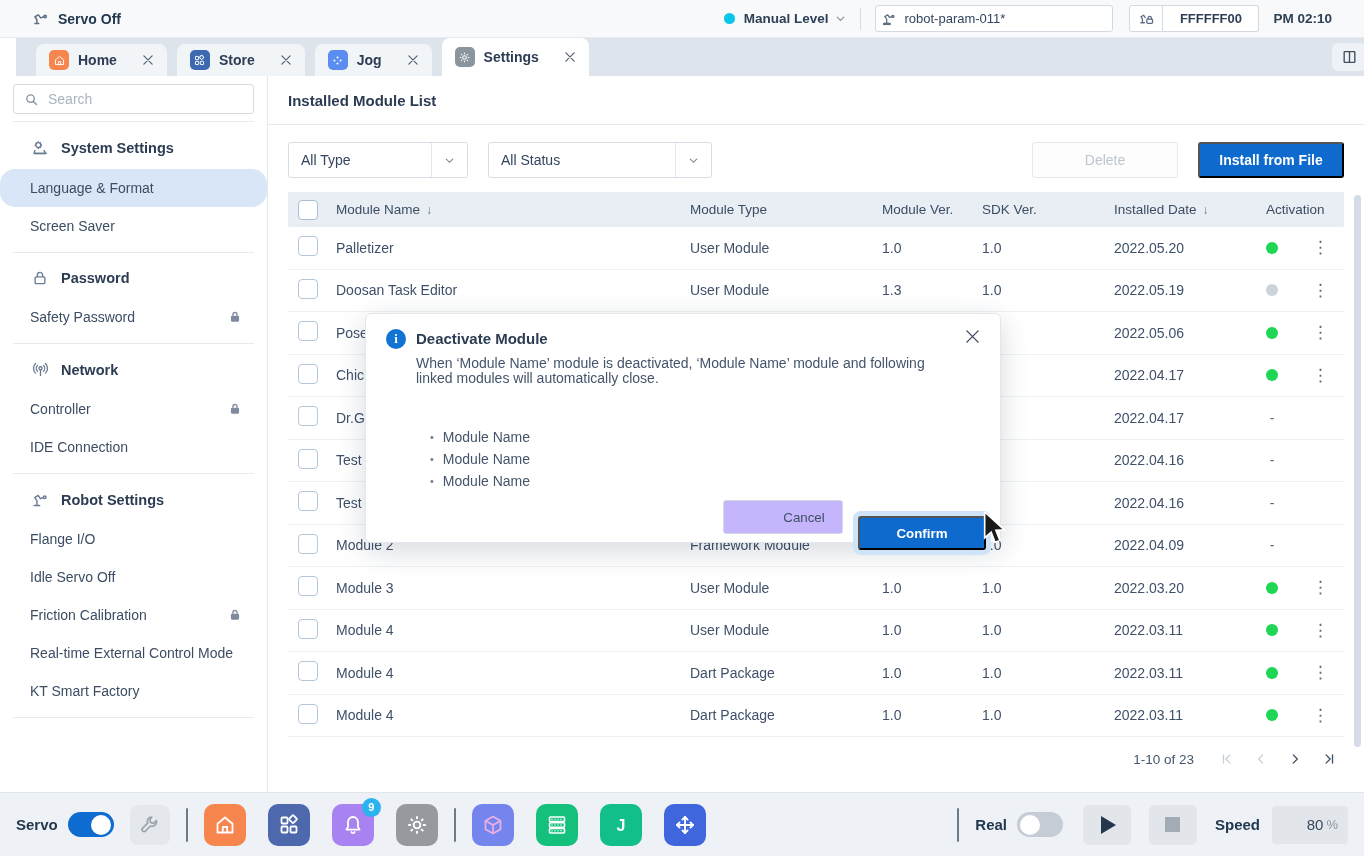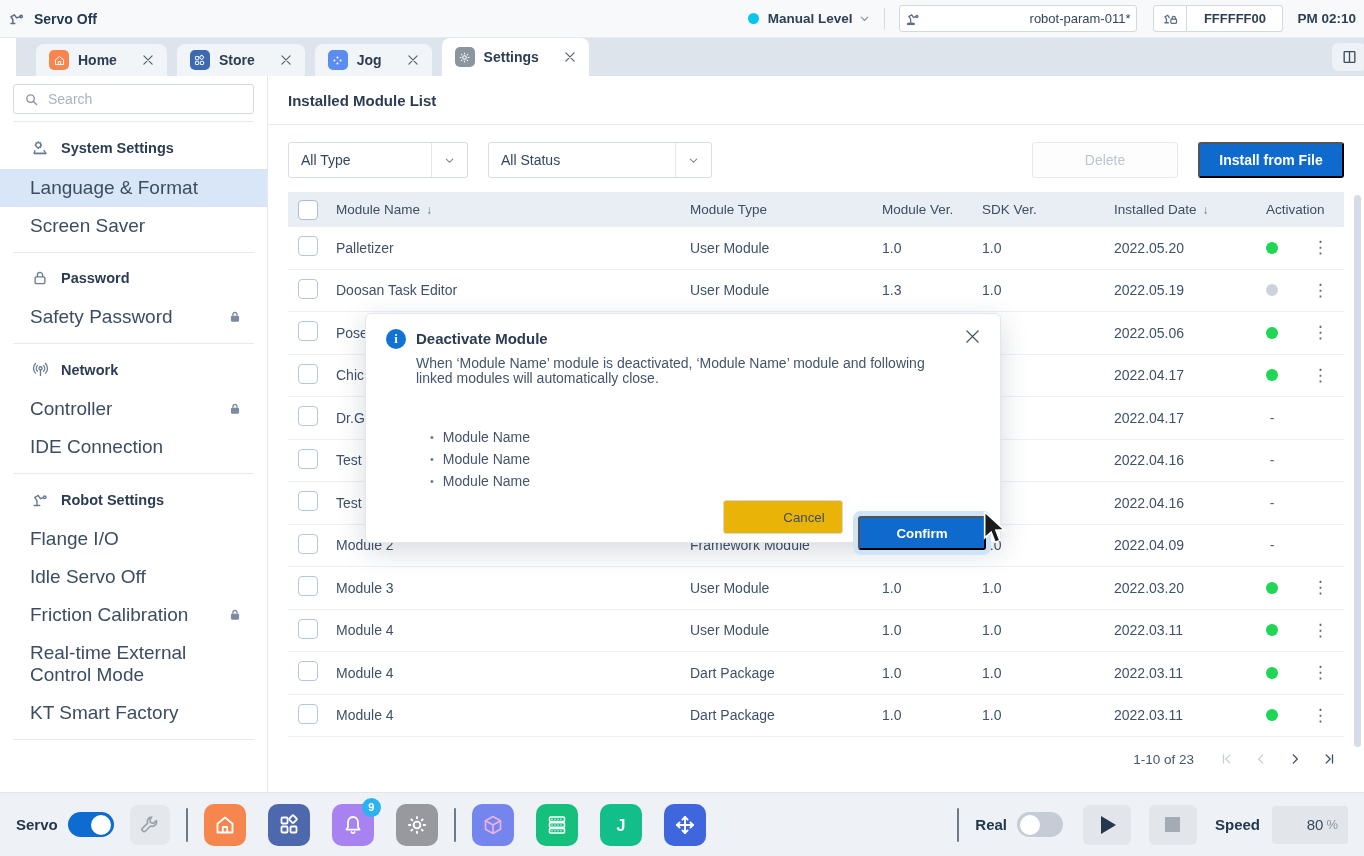--- a/index.html
+++ b/index.html
@@ -1,27 +1,27 @@
 <!DOCTYPE html>
 <html><head>
 <meta charset="utf-8">
 <style>
   * { margin:0; padding:0; box-sizing:border-box; }
   html,body { width:1364px; height:856px; font-family:"Liberation Sans", sans-serif; background:#fff; overflow:hidden; }
   .screen { position:relative; width:1364px; height:856px; background:#fff; color:#2e3f55; }
 
   
-  .statusbar { position:absolute; top:0; left:0; width:100%; height:38px; background:#f7f9fb; border-bottom:1px solid #e7ebf0; display:flex; align-items:center; padding:0 8px; }
+  .statusbar { position:absolute; top:0; left:0; width:100%; height:38px; background:#f7f9fb; border-bottom:1px solid #e7ebf0; display:flex; align-items:center; padding:0 32px; }
   .servo-status { display:flex; align-items:center; gap:8px; font-size:14px; font-weight:700; color:#23384f; }
   .sb-right { margin-left:auto; display:flex; align-items:center; }
   .mode-dot { width:11px; height:11px; border-radius:50%; background:#06c6ea; margin-right:9px; }
   .mode-label { font-size:13.5px; font-weight:600; color:#2e4057; }
   .chev { margin-left:7px; color:#8791a0; display:flex; }
   .vdiv { width:1px; height:22px; background:#d6dce3; margin:0 14px; }
-  .param-field { display:flex; align-items:center; height:27px; width:238px; background:#fff; border:1px solid #d2d9e0; border-radius:3px; padding:0 6px 0 5px; gap:6px;justify-content:space-between; }
+  .param-field { display:flex; align-items:center; height:27px; width:238px; background:#fff; border:1px solid #d2d9e0; border-radius:3px; padding:0 6px 0 5px; gap:6px; }
   .param-field .val { font-size:13px; color:#33455e; }
   .lock-chip { display:flex; align-items:center; justify-content:center; height:27px; width:34px; background:#fff; border:1px solid #d2d9e0; border-radius:3px 0 0 3px; margin-left:16px; }
   .hex-field { display:flex; align-items:center; justify-content:center; height:27px; min-width:96px; background:#fff; border:1px solid #d2d9e0; border-left:none; border-radius:0 3px 3px 0; font-size:13px; font-weight:600; color:#2e3f55; padding:0 10px; }
   .clock { font-size:13.5px; font-weight:700; color:#2e3f55; margin-left:14px; }
   .bot-ic { color:#5e6e84; display:flex; }
 
   
   .tabbar { position:absolute; top:38px; left:16px; width:100%; height:38px; background:#dde4eb; display:flex; align-items:flex-end; padding-left:20px; }
   .tab { display:flex; align-items:center; gap:9px; height:32px; padding:0 13px; background:#f2f5f8; border-radius:8px 8px 0 0; margin-right:10px; cursor:default; }
   .tab.active { height:38px; background:#ffffff; }
@@ -31,21 +31,21 @@
   .split-btn { margin-left:auto; align-self:center; margin-right:14px; width:34px; height:28px; background:#eef2f6; border-radius:6px; display:flex; align-items:center; justify-content:center; color:#3e4c5c; }
 
   
   .sidebar { position:absolute; left:0; top:76px; width:268px; bottom:64px; background:#fff; border-right:1px solid #e4e9ee; padding:8px 13px 0 13px; }
   .searchbox { height:30px; border:1px solid #d3dae2; border-radius:3px; display:flex; align-items:center; gap:9px; padding:0 10px; color:#8a95a3; }
   .searchbox .ph { font-size:14px; color:#a9b3c0; }
   .side-panel { margin-top:7px; border-top:1px solid #e7ebf0; }
   .section { border-bottom:1px solid #e7ebf0; padding:5px 0 7px 0; }
   .section-header { display:flex; align-items:center; gap:10px; padding:11px 4px 11px 16px; font-size:14.5px; font-weight:700; color:#2b3c53; }
   .section-header .ic { color:#6a7c93; display:flex; width:22px; justify-content:center; }
-  .side-item { display:flex; align-items:center; justify-content:space-between; min-height:38px; padding:8px 12px 8px 17px; font-size:19px; color:#3c4d63; margin:0 -13px; padding-left:30px; padding-right:25px; }
+  .side-item { display:flex; align-items:center; justify-content:space-between; min-height:38px; padding:8px 12px 8px 17px; font-size:14px; color:#3c4d63; margin:0 -13px; padding-left:30px; padding-right:25px;border-radius:15px; }
   .side-item.selected { background:#d8e6f7; }
   .side-item .lock { color:#7f8aa0; display:flex; }
 
   
   .content { position:absolute; left:268px; top:76px; right:0; bottom:64px; background:#fff; padding:0 20px; }
   .page-title { margin-top:16px; font-size:15px; font-weight:700; color:#2b3c53; }
   .title-div { margin:15px -20px 0 -20px; border-top:1px solid #e7ebf0; }
   .filters { margin-top:17px; display:flex; align-items:center; }
   .select { display:flex; align-items:center; height:36px; border:1px solid #d7dde4; border-radius:3px; background:#fff; }
   .select .sel-val { padding:0 12px; font-size:14px; color:#33455e; flex:1; }
@@ -77,21 +77,21 @@
   .vscroll { position:absolute; right:3px; top:195px; width:7px; height:552px; border-radius:4px; background:#d4dde7; }
 
   
   .modal { position:absolute; left:365px; top:313px; width:636px; height:230px; background:#fff; border:1px solid #e3e7ec; border-radius:6px; box-shadow:0 8px 28px rgba(30,45,70,.18); }
   .m-info { position:absolute; left:20px; top:15px; width:20px; height:20px; border-radius:50%; background:#1173d4; color:#fff; font-size:13px; font-weight:700; display:flex; align-items:center; justify-content:center; font-family:"Liberation Serif", serif; }
   .m-title { position:absolute; left:50px; top:16px; font-size:15px; font-weight:700; color:#2b3c53; }
   .m-close { position:absolute; right:20px; top:15px; color:#3f4c5c; display:flex; }
   .m-body { position:absolute; left:50px; top:42px; width:540px; font-size:14px; line-height:15px; color:#44546a; }
   .m-bullets { position:absolute; left:64px; top:112px; font-size:14px; line-height:22px; color:#44546a; }
   .m-bullets div::before { content:"•"; color:#6b7785; font-size:11px; margin-right:9px; vertical-align:1px; }
-  .m-cancel { position:absolute; left:357px; top:186px; width:120px; height:34px; background:#eab308; border:1px solid #d4dae1; border-radius:3px; color:#3f4f66;padding-left:42px; }
+  .m-cancel { position:absolute; left:357px; top:186px; width:120px; height:34px; background:#c4b5fd; border:1px solid #d4dae1; border-radius:3px; color:#3f4f66;padding-left:42px; }
   .m-confirm { position:absolute; left:492px; top:186px; width:128px; height:34px; background:#0e6bcd; border-radius:3px; color:#fff; font-weight:600; box-shadow:0 0 0 5px #cfe4f9;margin-top:16px; }
 
   .cursor { position:absolute; left:983px; top:512px; z-index:50; }
 
   
   .footer { position:absolute; bottom:0; left:0; width:100%; height:64px; background:#eef1f5; border-top:1px solid #e0e5ea; display:flex; align-items:center; padding:0 16px; }
   .f-label { font-size:15px; font-weight:600; color:#22384f; }
   .toggle { width:46px; height:25px; border-radius:13px; position:relative; margin:0 10px; }
   .toggle .knob { position:absolute; top:2.5px; width:20px; height:20px; background:#fff; border-radius:50%; }
   .toggle.on { background:#0e6bd0; } .toggle.on .knob { right:3px; }

